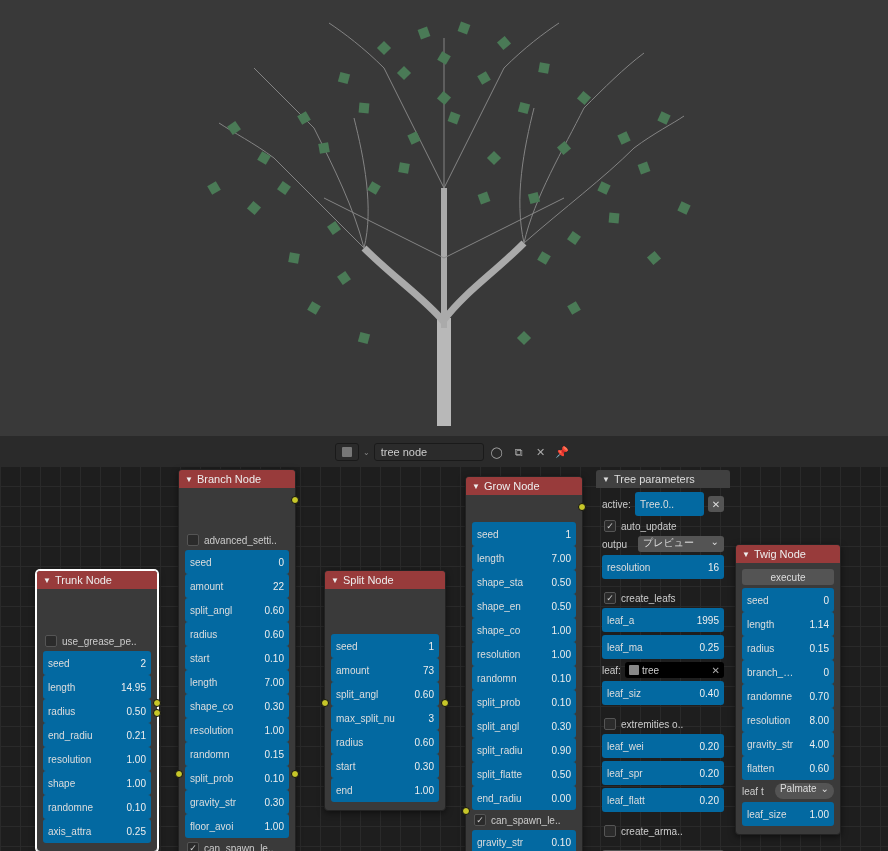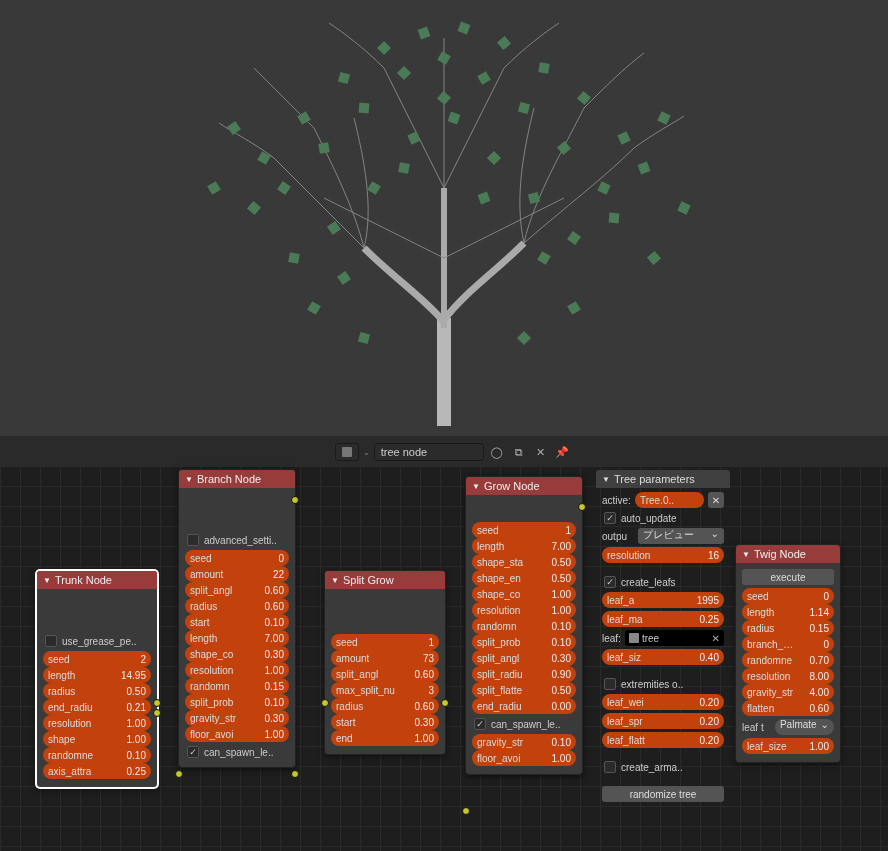--- a/index.html
+++ b/index.html
@@ -18,21 +18,21 @@
 .grid { position:absolute; inset:0; background-image:
   linear-gradient(#2a2a2a 1px, transparent 1px),
   linear-gradient(90deg, #2a2a2a 1px, transparent 1px);
   background-size:20px 20px; }
 
 .node { position:absolute; background:#3a3a3a; border:1px solid #222; border-radius:4px; box-shadow:0 2px 6px rgba(0,0,0,.5); }
 .node.selected { border-color:#fff; box-shadow:0 0 0 1px #fff, 0 2px 6px rgba(0,0,0,.5); }
 .node .hdr { background:#983b3b; color:#eee; padding:3px 6px; border-radius:3px 3px 0 0; font-size:11px; display:flex; align-items:center; gap:4px; }
 .node .hdr::before { content:"▼"; font-size:8px; }
 .node .body { padding:6px 6px 8px 6px; display:flex; flex-direction:column; gap:3px; }
-.prop { display:flex; align-items:center; background:#c2410c; border-radius:8px; height:16px; overflow:hidden; font-size:10px; }
+.prop { display:flex; align-items:center; background:#0369a1; border-radius:3px; height:24px; overflow:hidden; font-size:10px; }
 .prop .lbl { flex:1; padding:0 5px; color:#ddd; white-space:nowrap; overflow:hidden; text-overflow:ellipsis; }
 .prop .val { padding:0 5px; color:#eee; text-align:right; min-width:34px; }
 .chk { display:flex; align-items:center; gap:5px; padding:1px 2px; font-size:10px; color:#ccc; }
 .chk .box { width:12px; height:12px; background:#2b2b2b; border:1px solid #555; border-radius:2px; display:flex; align-items:center; justify-content:center; font-size:9px; color:#ccc; }
 .chk .box.on::after { content:"✓"; }
 .btn { background:#545454; border-radius:3px; height:16px; display:flex; align-items:center; justify-content:center; font-size:10px; color:#ddd; cursor:pointer; }
 .sel { background:#545454; border-radius:3px; height:16px; display:flex; align-items:flex-start; padding:0 5px; font-size:10px; color:#ddd; }
 .sel .lbl { flex:1; }
 .sel::after { content:"⌄"; margin-left:4px; }
 .objref { display:flex; align-items:center; background:#000000; border-radius:3px; height:16px; padding:0 4px; font-size:10px; gap:3px; }
@@ -349,21 +349,21 @@
           <span>can_spawn_le..</span>
         </div>
     </div>
     <div class="socket" style="left:-4px; top:300px;"></div>
     <div class="socket" style="right:-4px; top:26px;"></div>
     <div class="socket" style="right:-4px; top:300px;"></div>
   </div>
 
   <div class="node" style="left:324px; top:104px; width:122px;">
     <div class="hdr">
-        <span>Split Grow</span>
+        <span>Split Node</span>
       </div>
     <div class="body">
       <div style="height:36px;"></div>
       <div id="split-props">
           <div class="prop">
             <span class="lbl">seed</span>
             <span class="val">1</span>
           </div>
           <div class="prop">
             <span class="lbl">amount</span>

